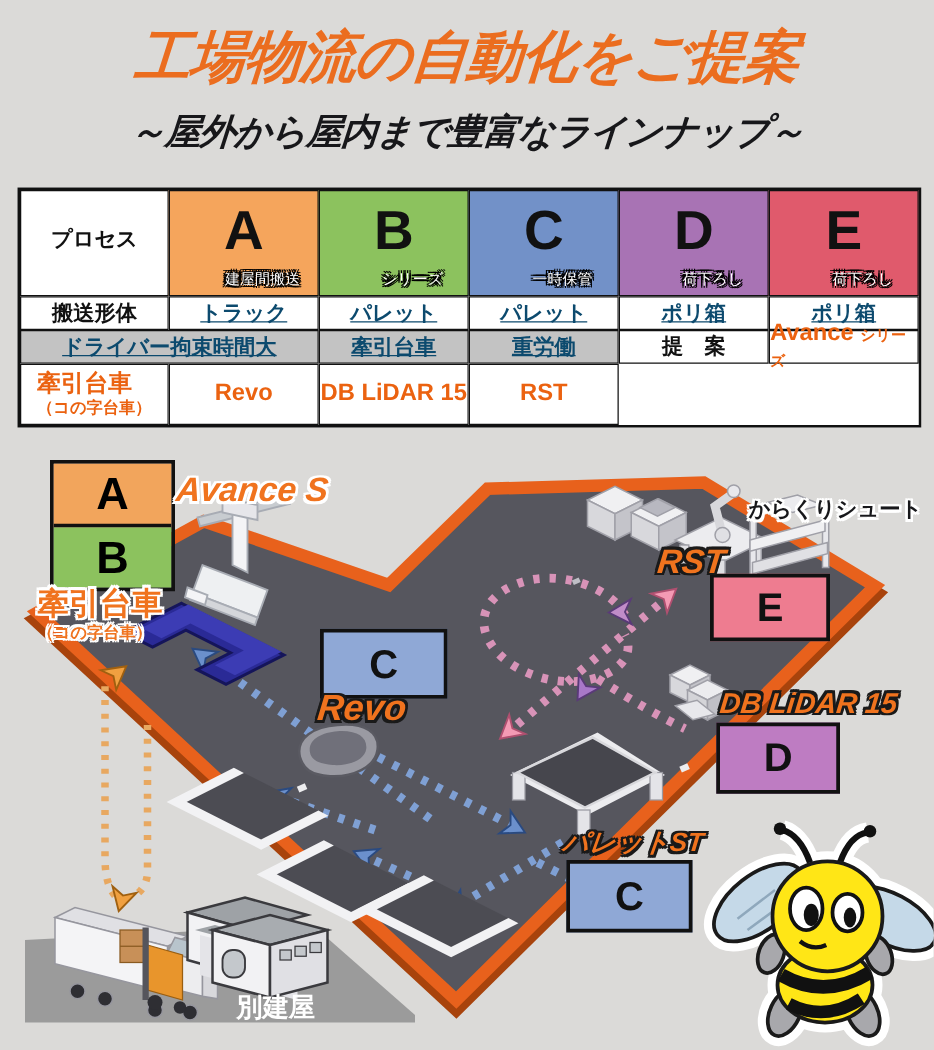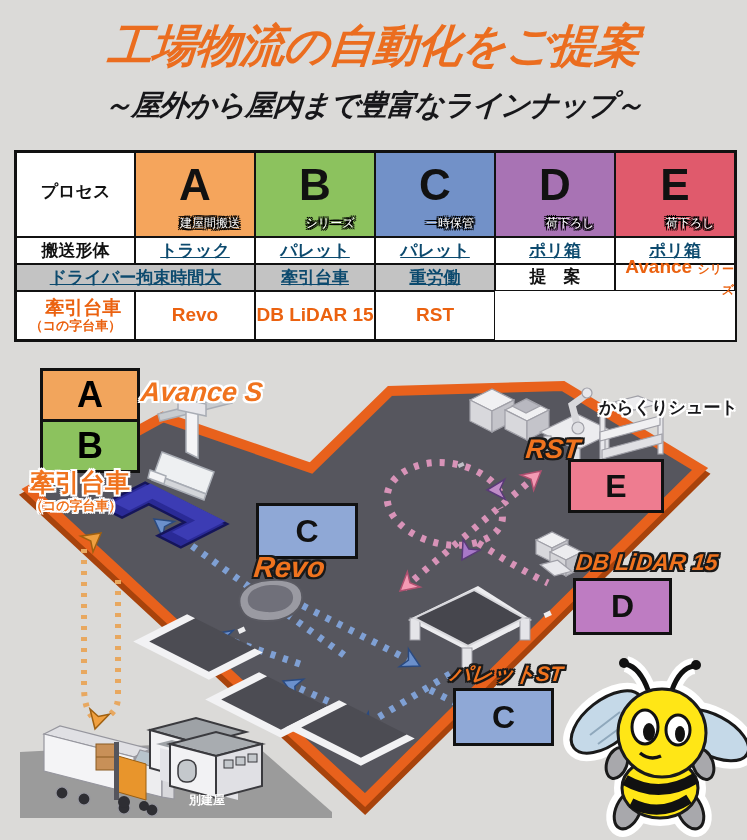--- a/index.html
+++ b/index.html
@@ -21,21 +21,21 @@
                 justify-content:center;background:#fff;position:relative;}
   .hcell{flex-direction:column;justify-content:flex-start;}
   .hletter{font-size:44px;font-weight:bold;color:#111;line-height:1.1;margin-top:4px;}
   .hproc{font-size:12px;font-weight:normal;color:#fff;margin-top:6px;
          text-shadow:-2px -2px 0 #000,0 -2px 0 #000,2px -2px 0 #000,-2px 0 0 #000,
                       2px 0 0 #000,-2px 2px 0 #000,0 2px 0 #000,2px 2px 0 #000;margin-left:30px;}
   .rowlabel{font-size:17px;font-weight:bold;color:#111;}
   .procbottom{align-items:flex-end;padding-bottom:6px;}
   .gray{background:#C3C3C3 !important;}
   .plain{font-size:17px;font-weight:bold;color:#0c4a6e;text-decoration:underline;}
-  .sol{color:#EB6210;font-weight:bold;font-size:19px;text-align:right;line-height:1.1;}
+  .sol{color:#EB6210;font-weight:bold;font-size:19px;text-align:left;line-height:1.1;}
   .sol small{font-size:12px;font-weight:bold;}
   .sol .sub{font-size:13px;display:block;}
   
   .lbl{font-weight:bold;white-space:nowrap;}
   .it{font-style:italic;transform:skewX(-6deg);}
   .ol-black{color:#F0731E;
     text-shadow:-2px -2px 0 #1A1A1A,0 -2px 0 #1A1A1A,2px -2px 0 #1A1A1A,-2px 0 0 #1A1A1A,
                  2px 0 0 #1A1A1A,-2px 2px 0 #1A1A1A,0 2px 0 #1A1A1A,2px 2px 0 #1A1A1A;}
   .ol-white{color:#F0731E;
     text-shadow:-2px -2px 0 #fff,0 -2px 0 #fff,2px -2px 0 #fff,-2px 0 0 #fff,
@@ -332,13 +332,13 @@
 <div class="abs legendbox" style="left:453px;top:688px;width:95px;height:52px;background:#8FA8D6;font-size:32px">C</div>
 
 <div class="abs lbl it ol-white" style="left:141px;top:377px;font-size:27px">Avance S</div>
 <div class="abs lbl ol-white" style="left:30px;top:466px;font-size:25px">牽引台車</div>
 <div class="abs lbl ol-white" style="left:30px;top:497px;font-size:13px">（コの字台車）</div>
 <div class="abs lbl it ol-black" style="left:254px;top:551px;font-size:29px">Revo</div>
 <div class="abs lbl it ol-black" style="left:526px;top:434px;font-size:27px">RST</div>
 <div class="abs lbl blk-white" style="left:599px;top:396px;font-size:17px">からくりシュート</div>
 <div class="abs lbl it ol-black" style="left:576px;top:549px;font-size:23px">DB LiDAR 15</div>
 <div class="abs lbl it ol-black" style="left:450px;top:660px;font-size:21px">パレットST</div>
-<div class="abs lbl" style="left:189px;top:792px;font-size:12px;color:#FFF">別建屋</div>
+<div class="abs lbl" style="left:189px;top:792px;font-size:21px;color:#FFF">別建屋</div>
 
 </body></html>

